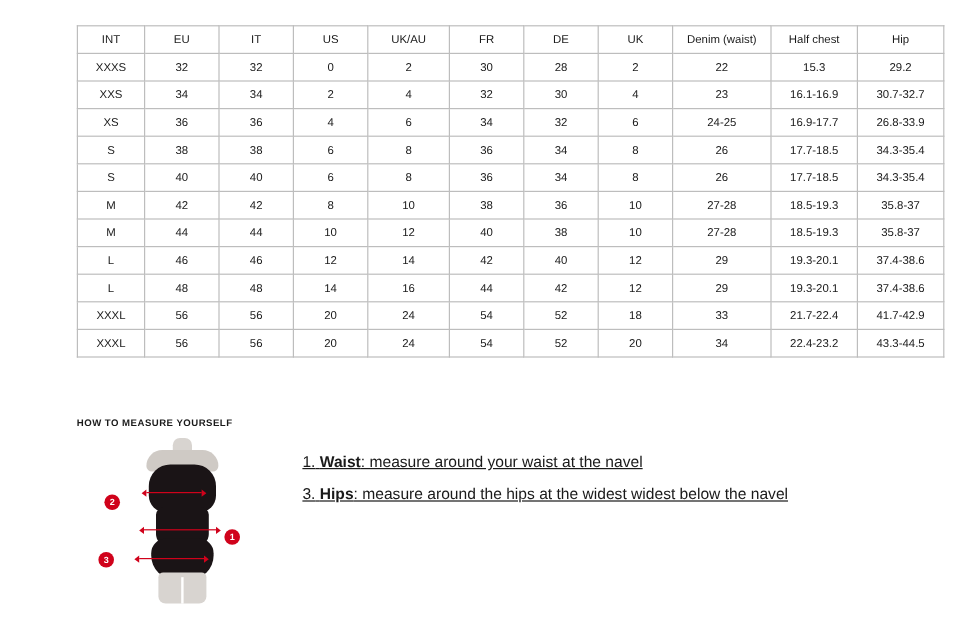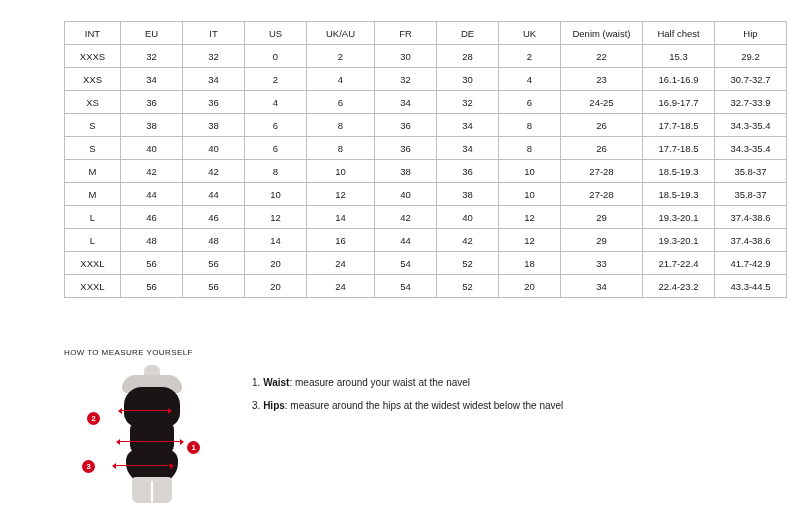--- a/index.html
+++ b/index.html
@@ -62,21 +62,21 @@
 
   
   .measure-section {
     position: absolute;
     left: 64px;
     top: 348px;
     width: 670px;
   }
   .measure-title {
     font-size: 8px;
-    font-weight: normal;
+    font-weight: bold;
     letter-spacing: 0.4px;
     color: #1a1a1a;
     margin: 0 0 8px 0;
   }
   .measure-body {
     position: relative;
     display: flex;
     align-items: flex-start;
   }
   .figure-box {
@@ -84,24 +84,25 @@
     width: 120px;
     height: 145px;
     margin-left: 30px;
     flex: 0 0 auto;
   }
   .steps {
     margin-left: 38px;
     padding-top: 12px;
   }
   .step {
-    font-size: 10px;
+    font-size: 13px;
     color: #1a1a1a;
     margin-bottom: 11px;
     line-height: 1.2;
+    text-decoration: underline;
   }
   .step b { font-weight: bold; }
   .step .num { font-weight: normal; }
 
   
   .bullet {
     position: absolute;
     width: 13px;
     height: 13px;
     border-radius: 50%;
@@ -279,21 +280,21 @@
           <td>XS</td>
           <td>36</td>
           <td>36</td>
           <td>4</td>
           <td>6</td>
           <td>34</td>
           <td>32</td>
           <td>6</td>
           <td>24-25</td>
           <td>16.9-17.7</td>
-          <td>32.7-33.9</td>
+          <td>26.8-33.9</td>
         </tr>
         <tr>
           <td>S</td>
           <td>38</td>
           <td>38</td>
           <td>6</td>
           <td>8</td>
           <td>36</td>
           <td>34</td>
           <td>8</td>

